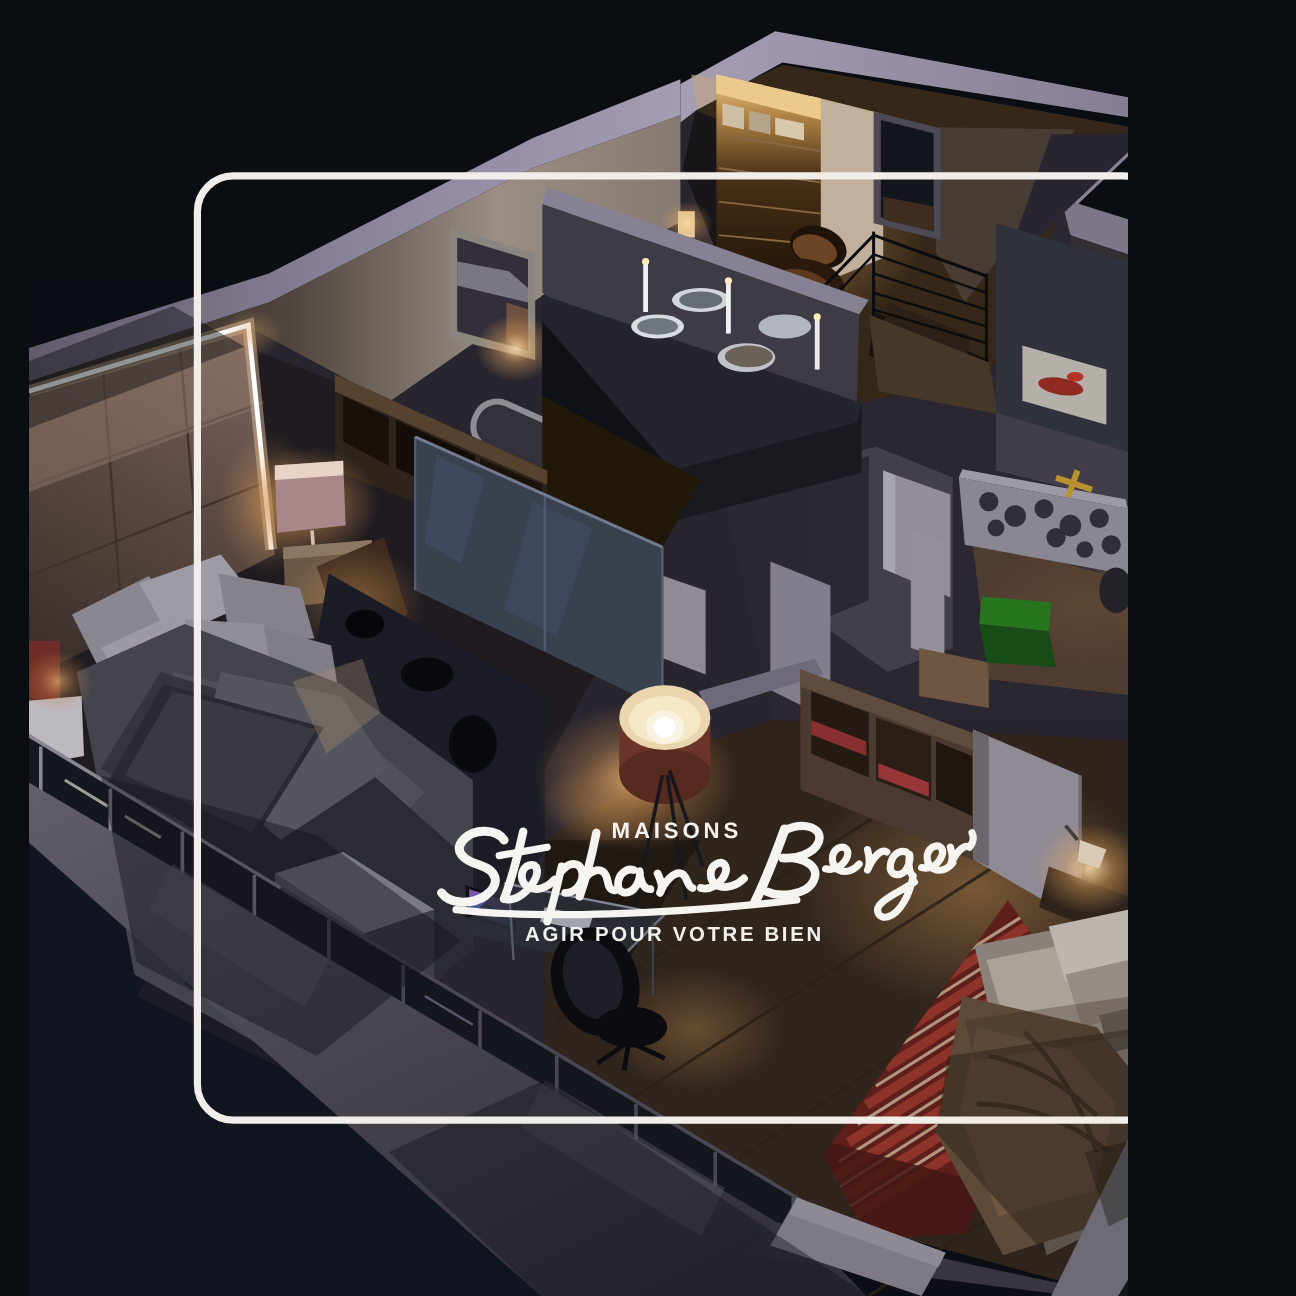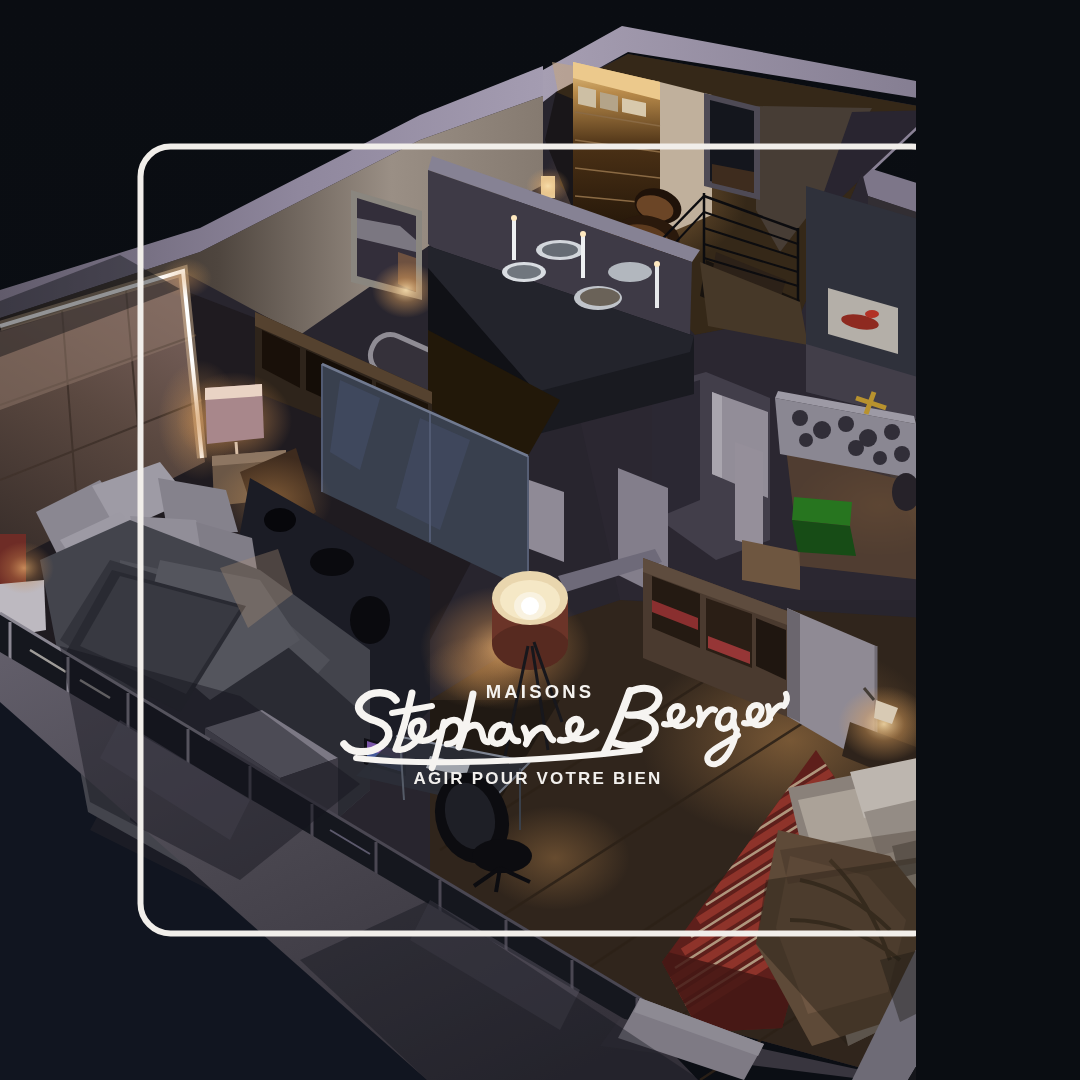--- a/index.html
+++ b/index.html
@@ -1,16 +1,16 @@
 <!DOCTYPE html>
 <html><head>
 <meta charset="utf-8">
 <style>
 html,body{margin:0;padding:0;background:#0a0d12;}
-#stage{width:916px;height:1080px;position:relative;overflow:hidden;background:#0a0d12;}
+#stage{width:916px;height:1080px;position:relative;overflow:hidden;background:#0a0d12;margin-left:24px;}
 svg{display:block;}
 .maisons{font-family:"Liberation Sans",sans-serif;font-weight:bold;font-size:18.5px;letter-spacing:3.2px;fill:#f5f3f0;}
 .agir{font-family:"Liberation Sans",sans-serif;font-weight:bold;font-size:17px;letter-spacing:2.2px;fill:#f2f0ed;}
 </style>
 </head>
 <body>
 <div id="stage">
 <svg width="1080" height="1080" viewBox="0 0 1080 1080">
 <defs>
 <linearGradient id="bg" x1="0" y1="0" x2="0" y2="1">

